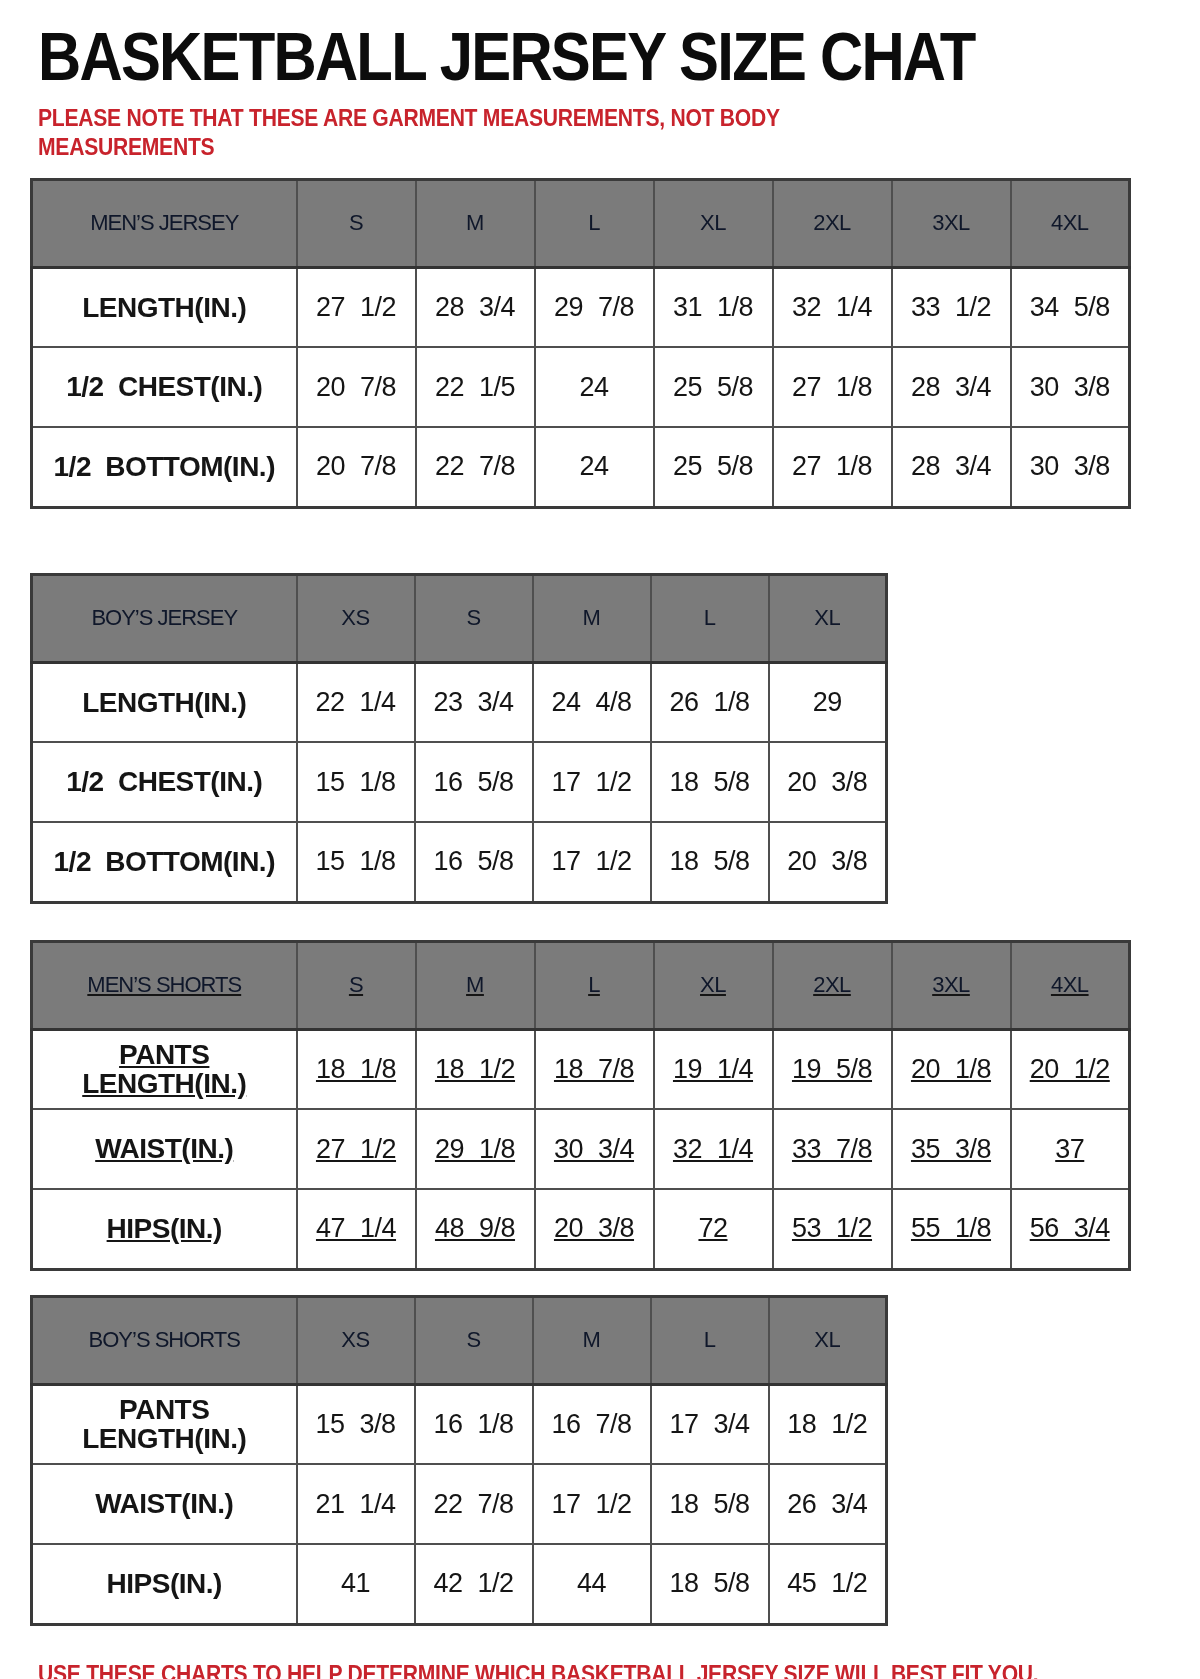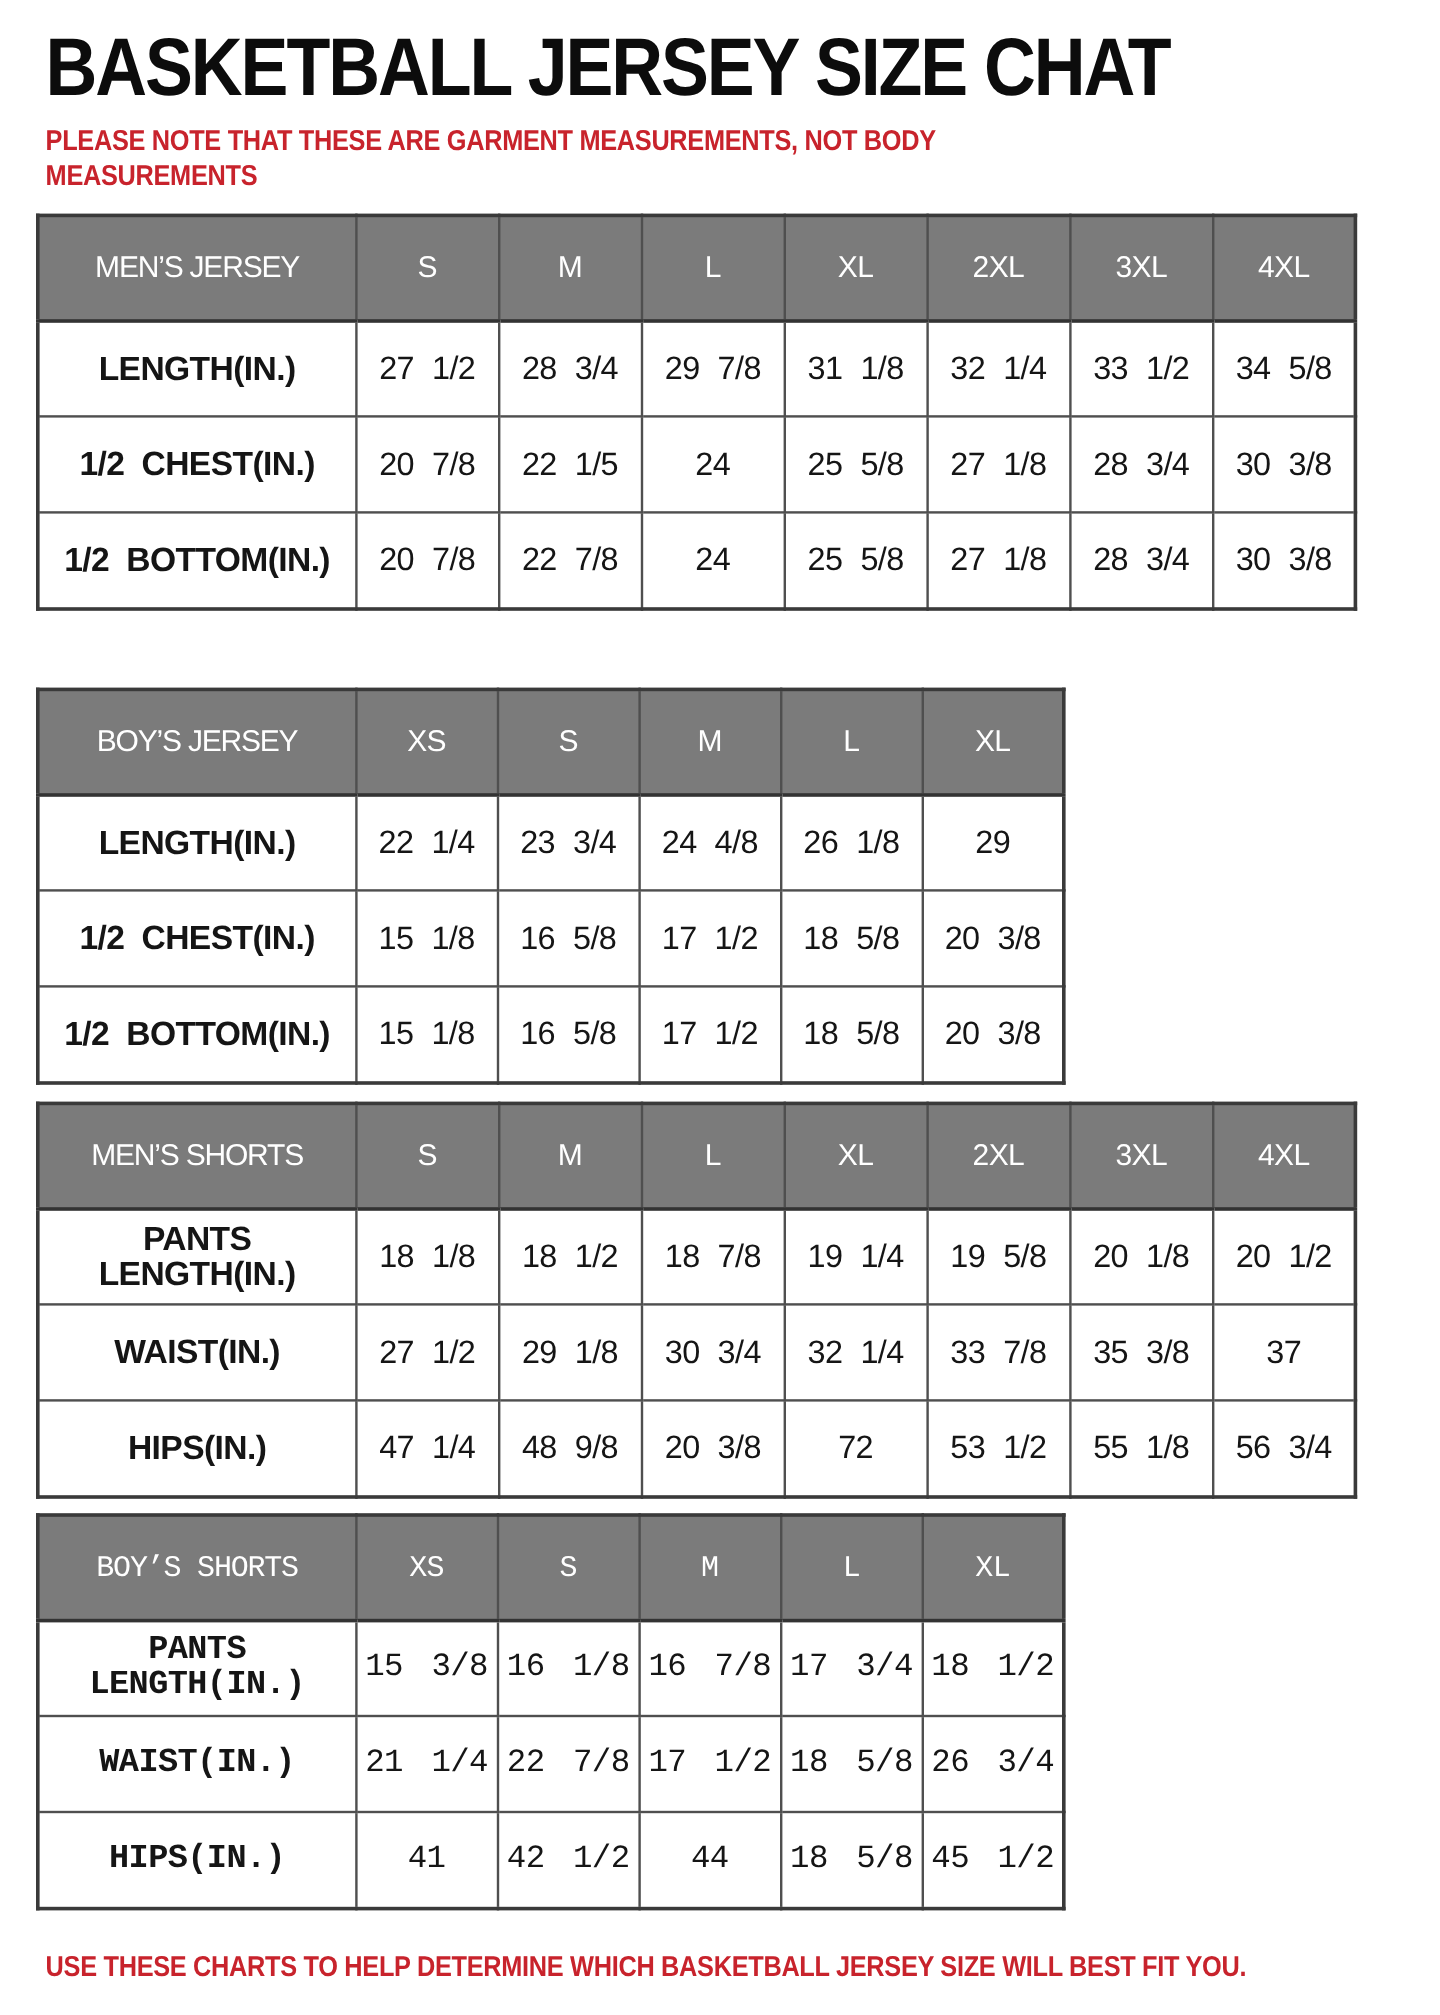--- a/index.html
+++ b/index.html
@@ -42,36 +42,36 @@
     transform-origin: left top;
   }
   .tables-wrap { margin-left: 30px; }
   table.size-table {
     border-collapse: collapse;
     table-layout: fixed;
     border: 3px solid var(--border-dark);
   }
   table.size-table.t1 { margin-top: 16px; }
   table.size-table.t2 { margin-top: 64px; }
-  table.size-table.t3 { margin-top: 14px; }
-  table.size-table.t4 { margin-top: 12px; font-family: Liberation Mono, monospace; }
+  table.size-table.t3 { margin-top: 36px; text-decoration: underline; }
+  table.size-table.t4 { margin-top: 24px; }
   .size-table th, .size-table td {
     border: 2px solid var(--border-mid);
     text-align: center;
     vertical-align: middle;
     letter-spacing: -0.5px;
   }
   .size-table col.label-col { width: 265px; }
   .size-table.wide col.size-col { width: 119px; }
   .size-table.narrow col.size-col { width: 118px; }
   .size-table thead th {
     background: var(--header-gray);
-    color: #ffffff;
+    color: #0f172a;
     font-weight: 400;
-    font-size: 25px;
+    font-size: 22px;
     height: 88px;
     border-bottom: 3px solid #333333;
   }
   .size-table thead th.table-name { letter-spacing: -1px; }
   .size-table tbody th.row-label {
     background: #ffffff;
     font-weight: 700;
     font-size: 28px;
     height: 80px;
     line-height: 1.05;

